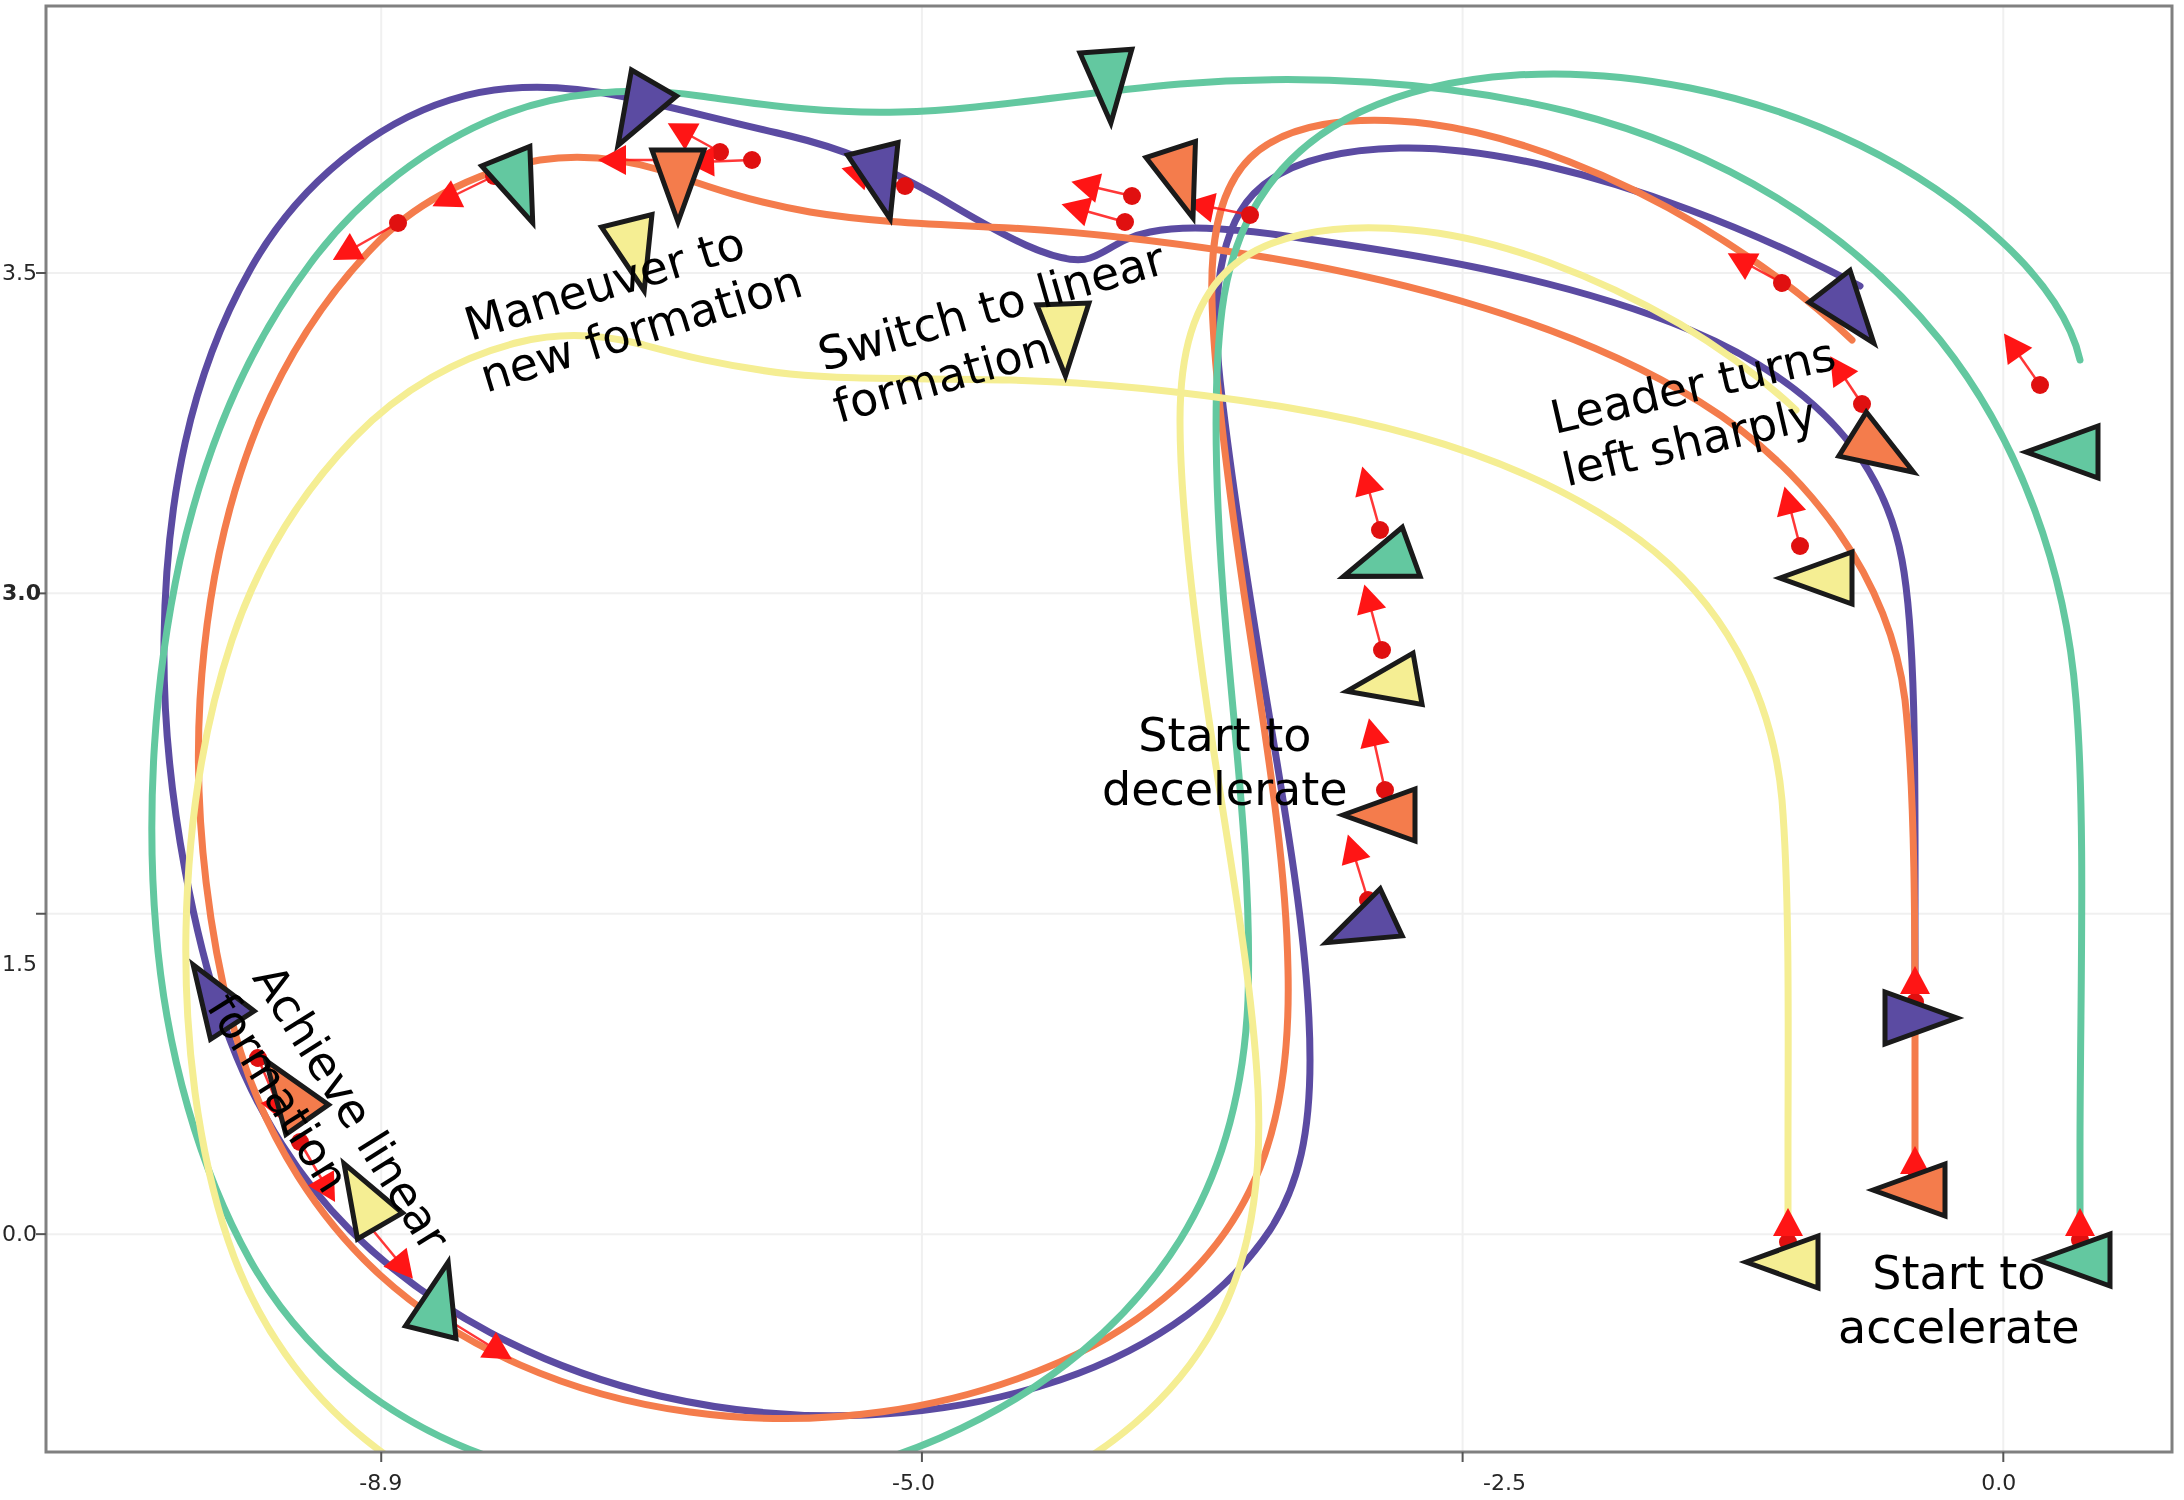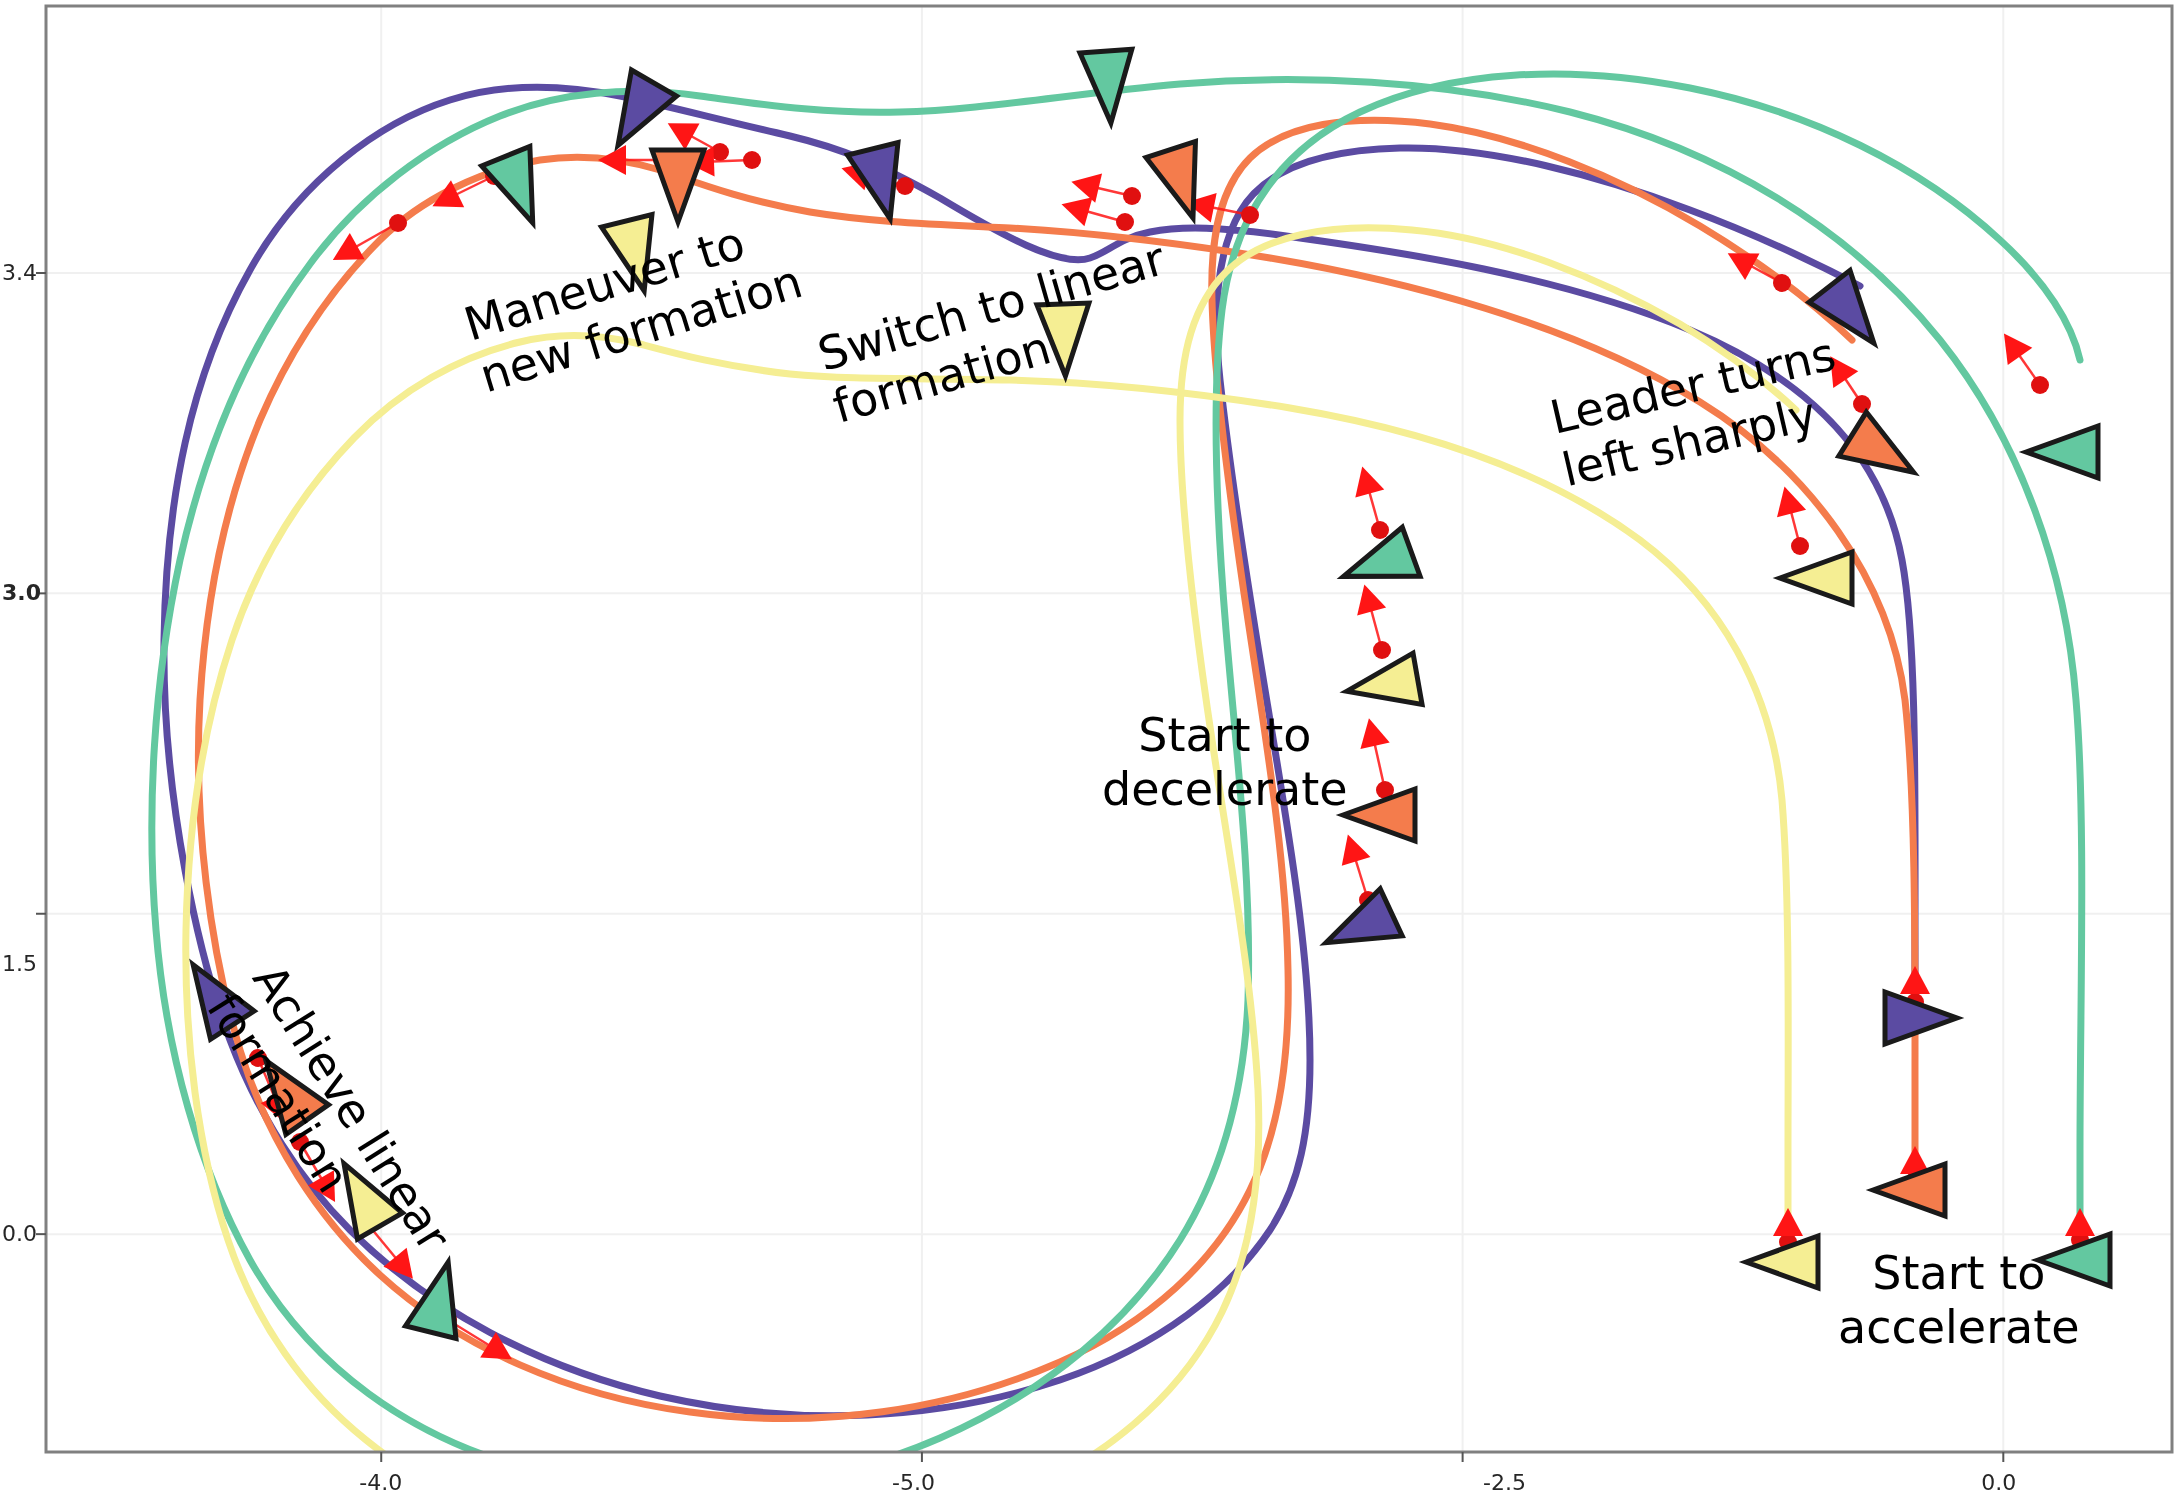--- a/index.html
+++ b/index.html
@@ -274,25 +274,25 @@
         <line x1="1462.6124109867753" y1="1452" x2="1462.6124109867753" y2="1462" stroke="#555" stroke-width="2"></line>
         <line x1="2003.3041709053919" y1="1452" x2="2003.3041709053919" y2="1462" stroke="#555" stroke-width="2"></line>
         <line x1="36" y1="272.98670605613006" x2="46" y2="272.98670605613006" stroke="#555" stroke-width="2"></line>
         <line x1="36" y1="593.3707533234859" x2="46" y2="593.3707533234859" stroke="#555" stroke-width="2"></line>
         <line x1="36" y1="913.7548005908419" x2="46" y2="913.7548005908419" stroke="#555" stroke-width="2"></line>
         <line x1="36" y1="1234.138847858198" x2="46" y2="1234.138847858198" stroke="#555" stroke-width="2"></line>
       </g>
   </svg>
 
   <div id="tick-labels">
-      <div class="tick-label" style="left: 359.229px; top: 1470px;">-4.0</div>
+      <div class="tick-label" style="left: 359.229px; top: 1470px;">-8.9</div>
       <div class="tick-label" style="left: 892px; top: 1470px;">-5.0</div>
       <div class="tick-label" style="left: 1483px; top: 1470px;">-2.5</div>
       <div class="tick-label" style="left: 1981.3px; top: 1470px;">0.0</div>
-      <div class="tick-label" style="left: 2px; top: 259.987px;">3.4</div>
+      <div class="tick-label" style="left: 2px; top: 259.987px;">3.5</div>
       <div class="tick-label" style="left: 2px; top: 580.371px; font-weight: bold;">3.0</div>
       <div class="tick-label" style="left: 2px; top: 951px;">1.5</div>
       <div class="tick-label" style="left: 2px; top: 1221.14px;">0.0</div>
     </div>
   <div id="annotation-layer">
       <div class="annotation" style="left: 458px; top: 300px; transform: rotate(-17deg);">Maneuver to
 new formation</div>
       <div class="annotation" style="left: 812px; top: 330px; transform: rotate(-16deg);">Switch to linear
 formation</div>
       <div class="annotation" style="left: 1545px; top: 392px; transform: rotate(-13deg);">Leader turns

